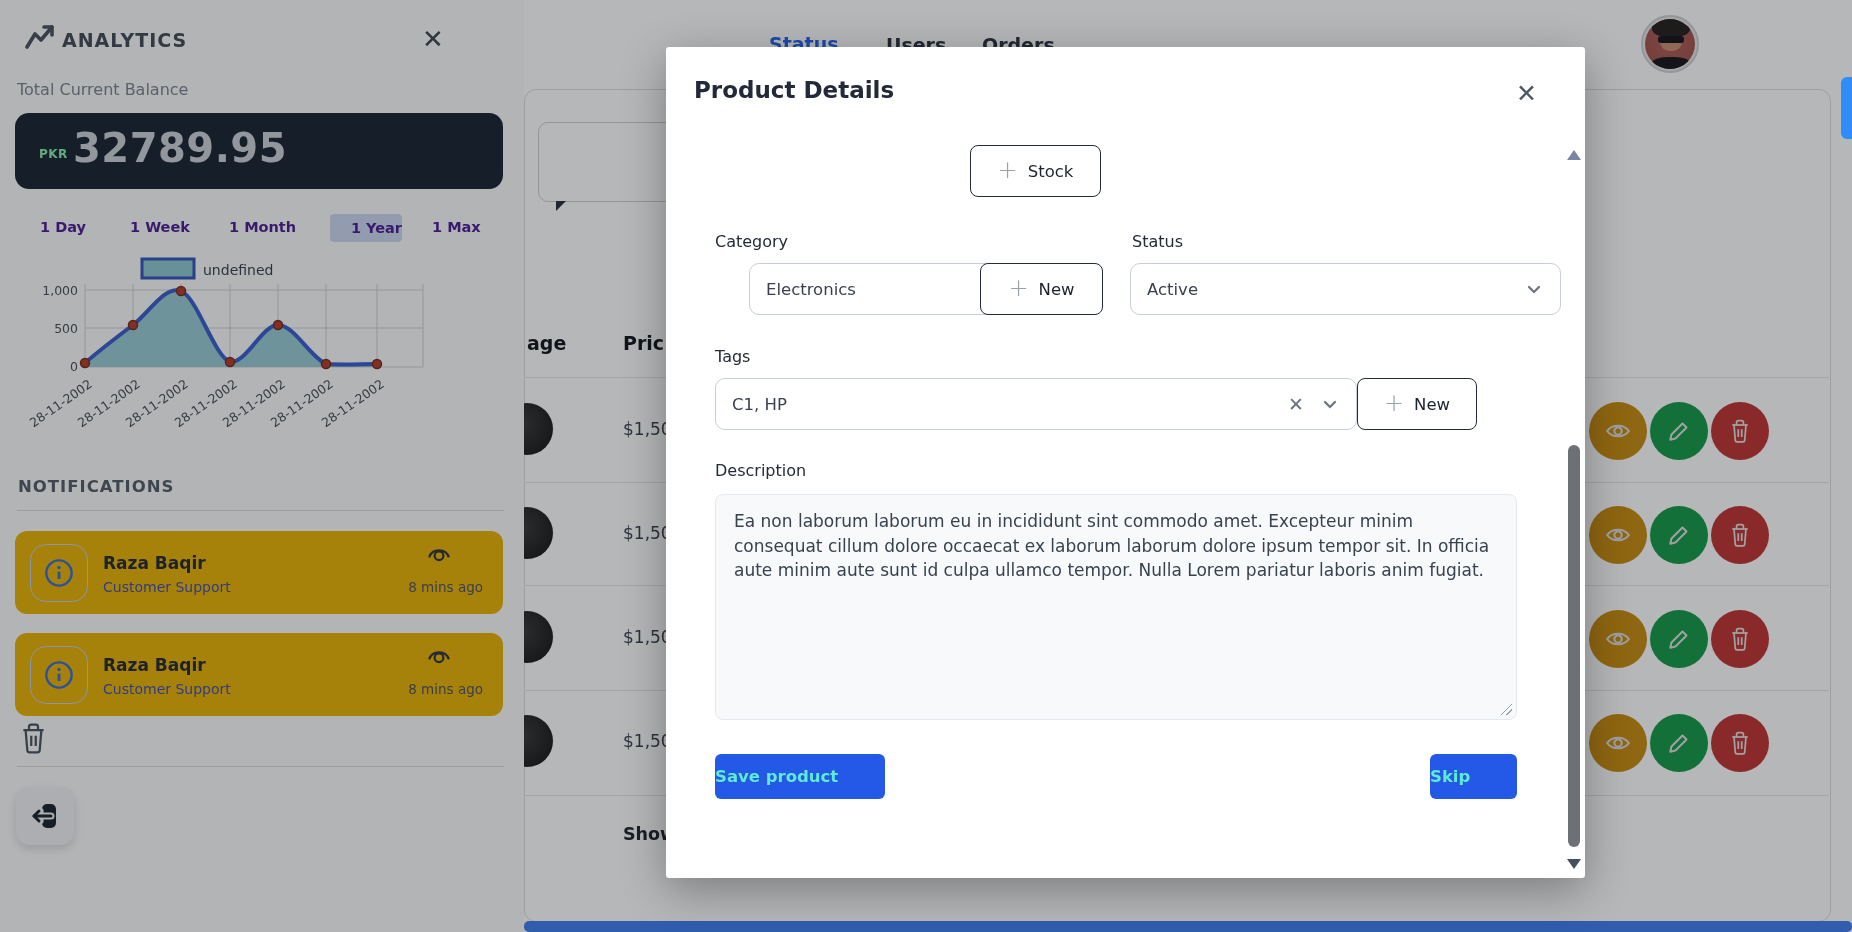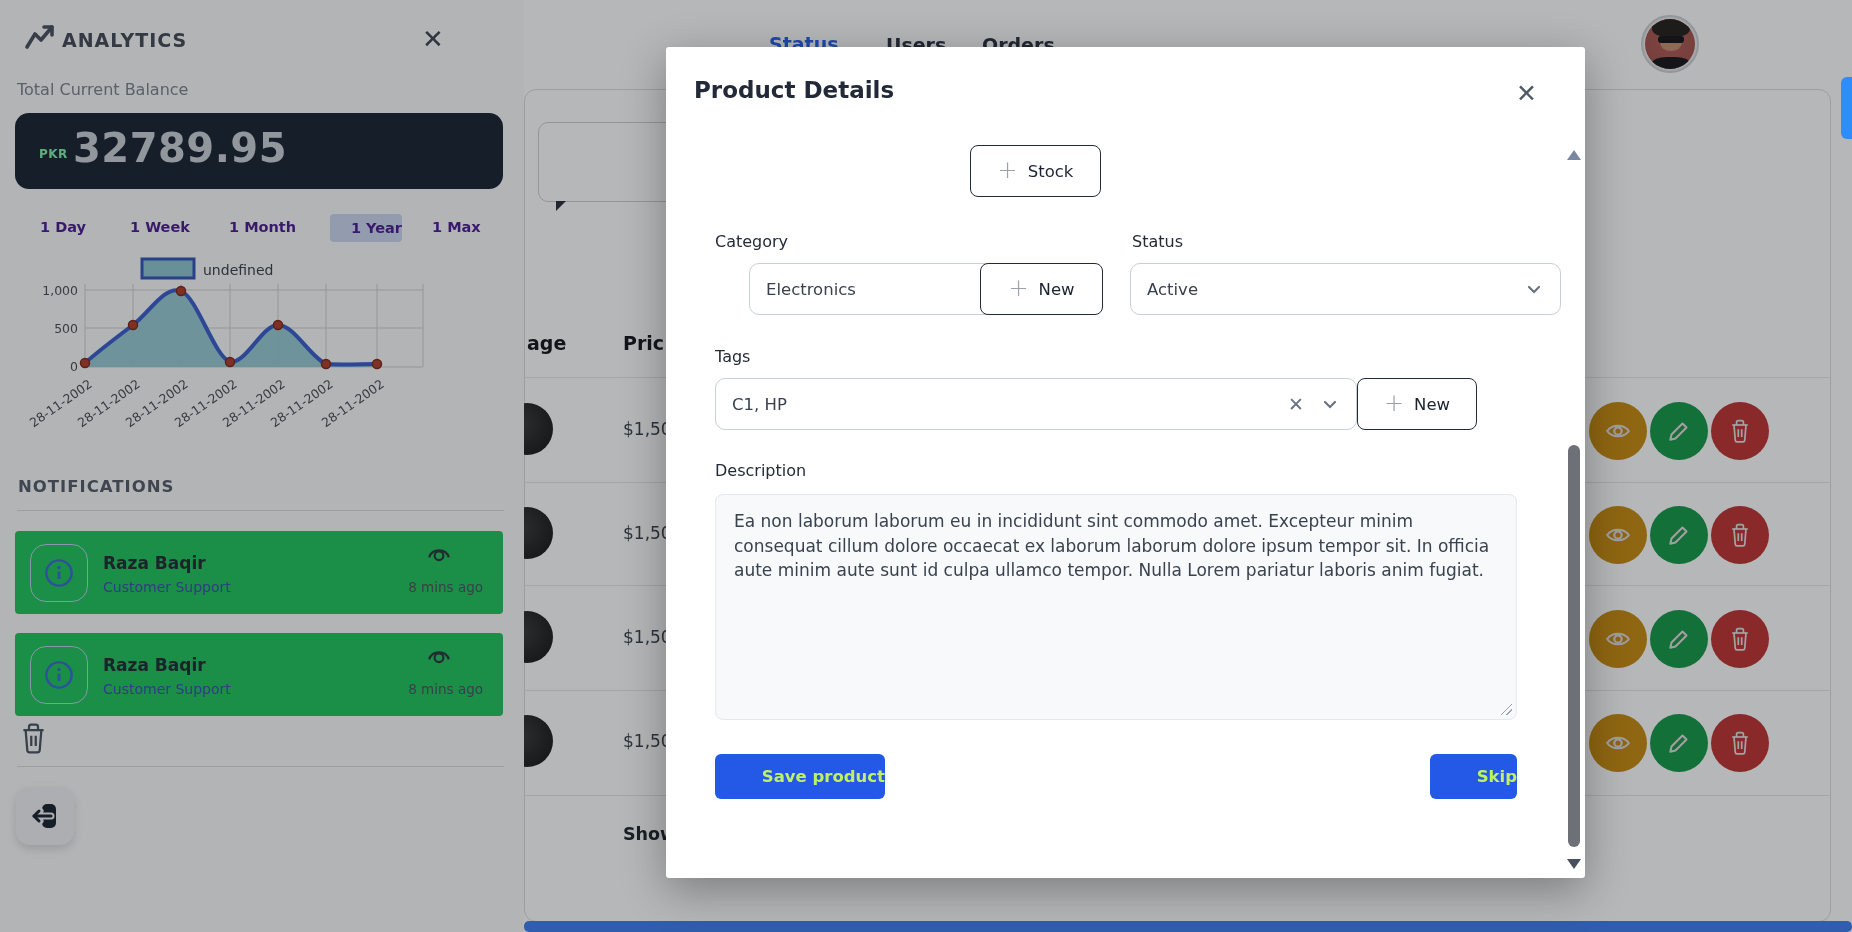--- a/index.html
+++ b/index.html
@@ -23,40 +23,40 @@
   #sidebar{position:absolute;left:0;top:0;width:524px;height:932px;background:#fafbfc;z-index:10;}
   .sb-title{font-size:19px;font-weight:700;letter-spacing:1px;color:#454c59;}
   .xbtn{font-size:26px;color:#3f4652;line-height:1;cursor:default;}
   .bal-label{font-size:16px;color:#7c8490;}
   .balcard{background:#1a2433;border-radius:14px;}
   .bal-cur{font-size:12px;font-weight:600;letter-spacing:.5px;color:#86efac;}
   .bal-amt{font-size:40px;font-weight:700;color:#ccd2d9;letter-spacing:.5px;}
   .rtab{font-size:14.5px;font-weight:600;color:#4c1d95;}
   .rtab.active{background:#cdd9f1;border-radius:4px;text-align:center;line-height:28px;}
   .ntitle{font-size:16.5px;font-weight:700;letter-spacing:1px;color:#555e6b;}
-  .ncard{background:#22c55e;border-radius:4px;}
+  .ncard{background:#eab308;border-radius:12px;}
   .nicon{width:56px;height:56px;border:1px solid #bcd0ee;border-radius:16px;display:flex;align-items:center;justify-content:center;}
   .nname{font-size:17px;font-weight:600;color:#242b36;}
   .nrole{font-size:14px;color:#3f51b5;}
   .ntime{font-size:13.5px;color:#4b5563;text-align:right;}
   .logoutbtn{width:58px;height:58px;background:#f2f3f5;border-radius:14px;box-shadow:0 4px 10px rgba(0,0,0,.14);display:flex;align-items:center;justify-content:center;}
   svg text{font-family:"DejaVu Sans",sans-serif;}
   
   #dim{position:absolute;inset:0;background:rgba(12,15,20,.30);z-index:20;}
   #modal{position:absolute;left:666px;top:47px;width:919px;height:831px;background:#fff;border-radius:3px;box-shadow:0 12px 45px rgba(0,0,0,.32);z-index:30;}
   .mtitle{font-size:23px;font-weight:800;color:#222938;}
   .mclose{font-size:25px;color:#4f5864;line-height:1;}
   .field{background:#f7f9fb;border:1px solid #e4e9ef;border-radius:8px;font-size:16.5px;color:#2b3442;display:flex;align-items:center;padding:0 16px;box-sizing:border-box;}
   .sel{background:#fff;border:1px solid #c9cfd7;border-radius:10px;font-size:16.5px;color:#39414e;display:flex;align-items:center;justify-content:space-between;padding:0 16px;box-sizing:border-box;}
   .darkbtn{border:1.6px solid #222b38;border-radius:8px;background:#fff;display:flex;align-items:center;justify-content:center;gap:10px;font-size:16.5px;font-weight:500;color:#1c2330;box-sizing:border-box;}
   .plusicon{color:#99a1ac;font-size:24px;font-weight:300;line-height:1;margin-top:-2px;}
   .lbl{font-size:16px;font-weight:500;color:#242b38;}
   .mtextarea{background:#f7f9fb;border:1px solid #e4e9ef;border-radius:8px;padding:14px 18px;box-sizing:border-box;font-size:17px;line-height:1.45;color:#39424f;}
   .resizegrip{position:absolute;right:4px;bottom:4px;width:12px;height:12px;background:linear-gradient(135deg,transparent 0 50%,#9aa3ad 50% 58%,transparent 58% 72%,#9aa3ad 72% 80%,transparent 80%);}
-  .bluebtn{background:#2458e6;border-radius:6px;color:#bef264;font-size:16.5px;font-weight:600;display:flex;align-items:center;justify-content:flex-end;}
+  .bluebtn{background:#2458e6;border-radius:6px;color:#5eead4;font-size:16.5px;font-weight:600;display:flex;align-items:center;justify-content:flex-start;}
   .mscroll-thumb{background:#6d7076;border-radius:6px;}
   .tri-up{width:0;height:0;border-left:7px solid transparent;border-right:7px solid transparent;border-bottom:10px solid #7a87a3;}
   .tri-down{width:0;height:0;border-left:7px solid transparent;border-right:7px solid transparent;border-top:10px solid #46505f;}
   .combo-x{font-size:19px;color:#6a7380;line-height:1;}
   
   .edge{z-index:40;background:#2f8cf8;}
   
   .avatar{width:58px;height:58px;border-radius:50%;border:2px solid #ccd1d7;background:#e8e8e8;box-sizing:border-box;}
   .av-photo{position:absolute;inset:2px;border-radius:50%;background:radial-gradient(circle at 50% 45%,#b2605a,#9c4f48);overflow:hidden;}
   .av-hair{position:absolute;top:-2px;left:7px;width:38px;height:20px;background:#26201f;border-radius:50% 50% 40% 40%;}

